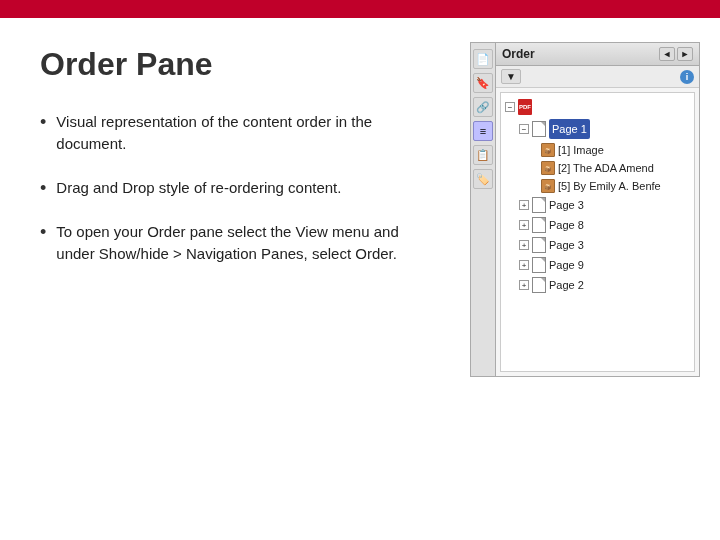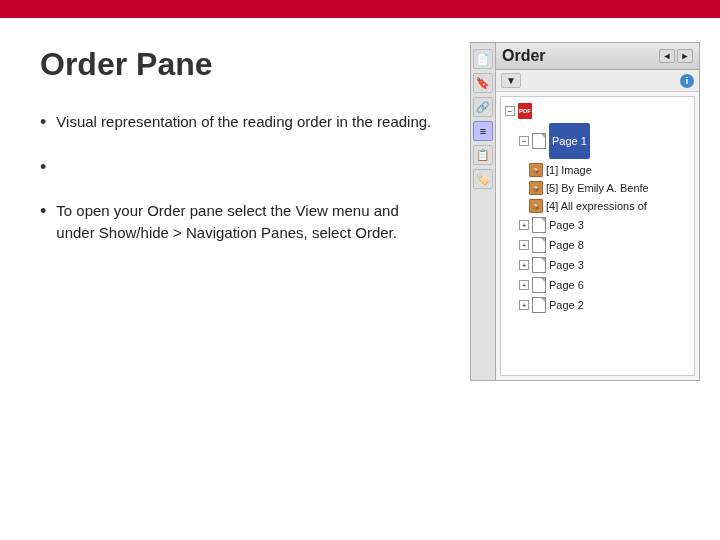--- a/index.html
+++ b/index.html
@@ -70,21 +70,21 @@
       background: linear-gradient(to bottom, #e8e8e8, #d0d0d0);
       border-bottom: 1px solid #aaa;
       padding: 4px 6px;
       display: flex;
       align-items: center;
       justify-content: space-between;
     }
 
     .op-title {
       font-weight: bold;
-      font-size: 16px;
+      font-size: 12px;
     }
 
     .op-nav-btns {
       display: flex;
       gap: 2px;
     }
 
     .op-nav-btn {
       background: #ddd;
       border: 1px solid #aaa;
@@ -203,40 +203,40 @@
       display: inline-flex;
       align-items: center;
       justify-content: center;
       font-size: 6px;
       flex-shrink: 0;
     }
 
     .tree-label-highlight {
       background: #3355aa;
       color: white;
-      padding: 12px 3px;
+      padding: 4px 3px;
       border-radius: 2px;
     }
 
     .tree-row {
       display: flex;
       align-items: center;
       gap: 3px;
       padding: 2px 0;
       font-size: 11px;
       white-space: nowrap;
       overflow: hidden;
     }
 
     .tree-row-indent1 {
       margin-left: 14px;
     }
 
     .tree-row-indent2 {
-      margin-left: 24px;
+      margin-left: 36px;
       align-items: center;
     }
 
     .pane-sidebar {
       width: 26px;
       background: #e0e0e0;
       border: 1px solid #aaa;
       border-right: none;
       display: flex;
       flex-direction: column;
@@ -269,24 +269,25 @@
 <div class="top-bar"></div>
 
 <div style="display:flex; height: 388px;">
 
   <div style="flex:1; padding: 28px 30px 20px 40px;">
     <h1 class="page-title">Order Pane</h1>
 
     <ul class="bullet-list">
       <li class="bullet-item">
         <span class="bullet-dot">•</span>
-        <span>Visual representation of the reading order in the reading.</span>
+        <span>Visual representation of the content order in the document.</span>
       </li>
       <li class="bullet-item">
         <span class="bullet-dot">•</span>
+        <span>Drag and Drop style of re-ordering content.</span>
       </li>
       <li class="bullet-item">
         <span class="bullet-dot">•</span>
         <span>To open your Order pane select the View menu and under Show/hide &gt; Navigation Panes, select Order.</span>
       </li>
     </ul>
   </div>
 
   <div class="right-panel" style="padding-top: 14px; padding-right: 20px;">
     <div style="display:flex;">
@@ -329,46 +330,46 @@
             <div class="tree-icon-page"></div>
             <span class="tree-label-highlight">Page 1</span>
           </div>
 
           <div class="tree-row tree-row-indent2">
             <div class="tree-icon-item">📦</div>
             <span>[1]  Image</span>
           </div>
           <div class="tree-row tree-row-indent2">
             <div class="tree-icon-item">📦</div>
-            <span>[5]  By Emily A. Benfe</span>
+            <span>[2]  The ADA Amend</span>
           </div>
           <div class="tree-row tree-row-indent2">
             <div class="tree-icon-item">📦</div>
-            <span>[4]  All expressions of</span>
+            <span>[5]  By Emily A. Benfe</span>
           </div>
 
           <div class="tree-row tree-row-indent1">
             <div class="tree-expand">+</div>
             <div class="tree-icon-page"></div>
             <span>Page 3</span>
           </div>
           <div class="tree-row tree-row-indent1">
             <div class="tree-expand">+</div>
             <div class="tree-icon-page"></div>
             <span>Page 8</span>
           </div>
           <div class="tree-row tree-row-indent1">
             <div class="tree-expand">+</div>
             <div class="tree-icon-page"></div>
             <span>Page 3</span>
           </div>
           <div class="tree-row tree-row-indent1">
             <div class="tree-expand">+</div>
             <div class="tree-icon-page"></div>
-            <span>Page 6</span>
+            <span>Page 9</span>
           </div>
           <div class="tree-row tree-row-indent1">
             <div class="tree-expand">+</div>
             <div class="tree-icon-page"></div>
             <span>Page 2</span>
           </div>
 
         </div>
       </div>
     </div>

